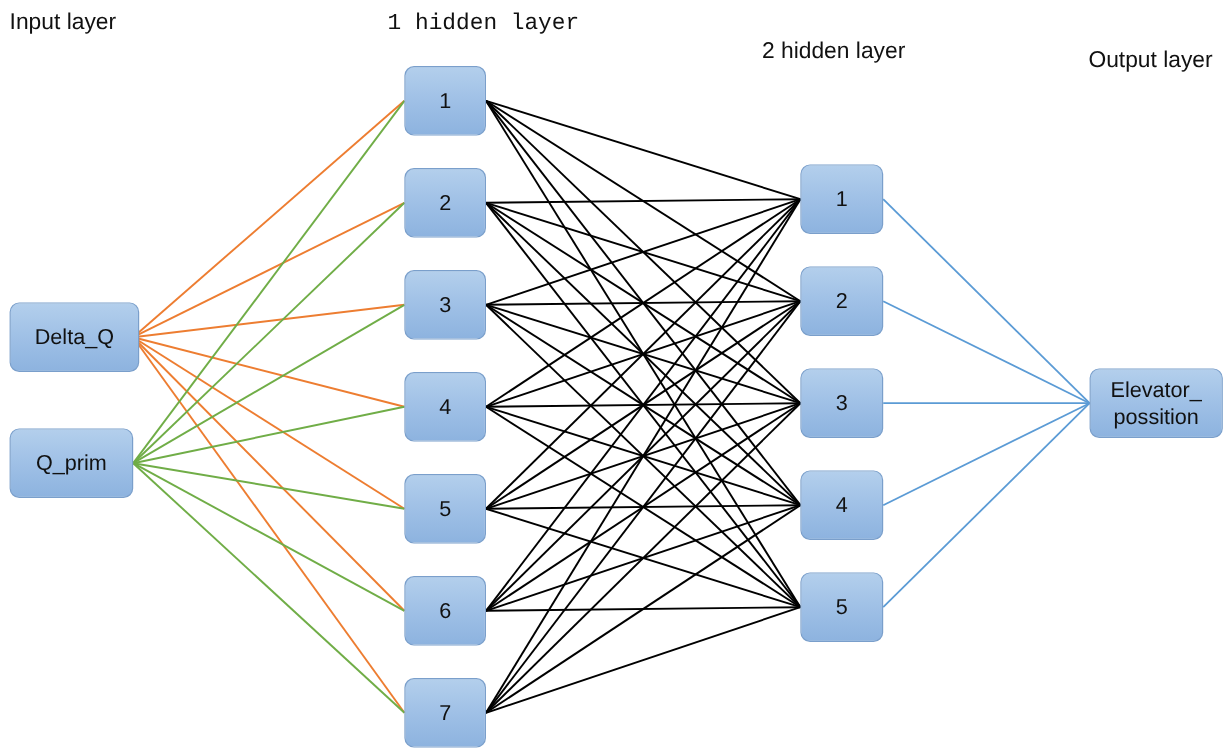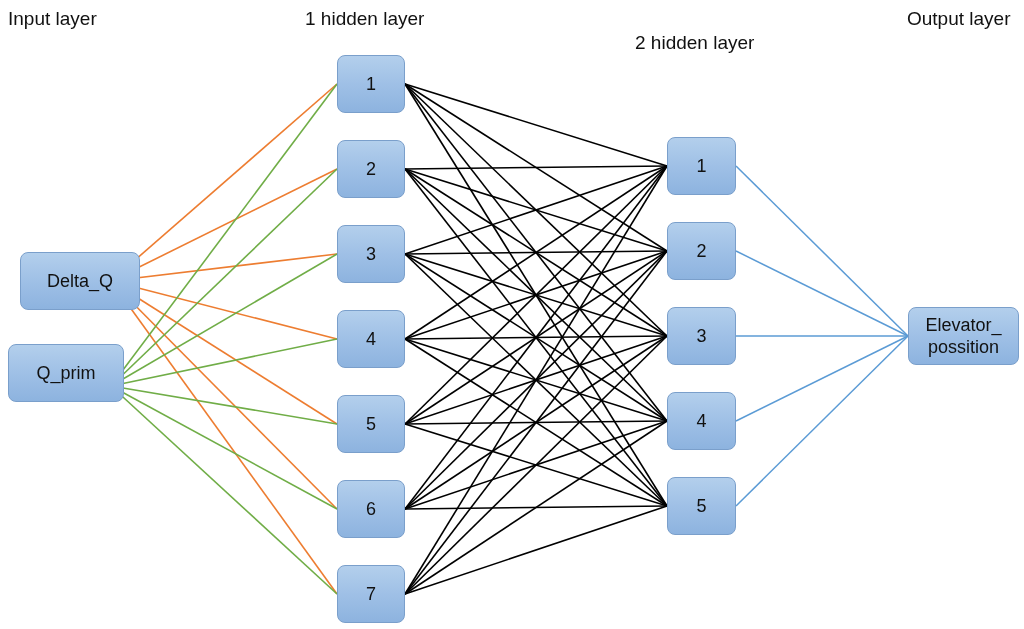--- a/index.html
+++ b/index.html
@@ -68,28 +68,28 @@
     <line x1="405" y1="594" x2="667" y2="421" stroke="#000000" stroke-width="1.6"></line>
     <line x1="405" y1="594" x2="667" y2="506" stroke="#000000" stroke-width="1.6"></line>
     <line x1="736" y1="166" x2="908" y2="336" stroke="#5b9bd5" stroke-width="1.5"></line>
     <line x1="736" y1="251" x2="908" y2="336" stroke="#5b9bd5" stroke-width="1.5"></line>
     <line x1="736" y1="336" x2="908" y2="336" stroke="#5b9bd5" stroke-width="1.5"></line>
     <line x1="736" y1="421" x2="908" y2="336" stroke="#5b9bd5" stroke-width="1.5"></line>
     <line x1="736" y1="506" x2="908" y2="336" stroke="#5b9bd5" stroke-width="1.5"></line>
   </svg>
 
 <div class="layer-title" style="left:8px;">Input layer</div>
-<div class="layer-title" style="left:305px;">1 hidden layer</div>
+<div class="layer-title" style="left:323px;font-family:Liberation Mono, monospace;">1 hidden layer</div>
 <div class="layer-title" style="left:635px;margin-top:24px;">2 hidden layer</div>
-<div class="layer-title" style="left:907px;">Output layer</div>
+<div class="layer-title" style="left:907px;margin-top:32px;">Output layer</div>
 
-<div class="node" style="left:20px; top:252px; width:120px;">
+<div class="node" style="left:8px; top:252px; width:108px;">
   <span>Delta_Q</span>
 </div>
-<div class="node" style="left:8px; top:344px; width:116px;">
+<div class="node" style="left:8px; top:357px; width:103px;">
   <span>Q_prim</span>
 </div>
 
 <div class="node" style="left:337px; top:55px; width:68px;">
     <span>1</span>
   </div>
 <div class="node" style="left:337px; top:140px; width:68px;">
     <span>2</span>
   </div>
 <div class="node" style="left:337px; top:225px; width:68px;">

